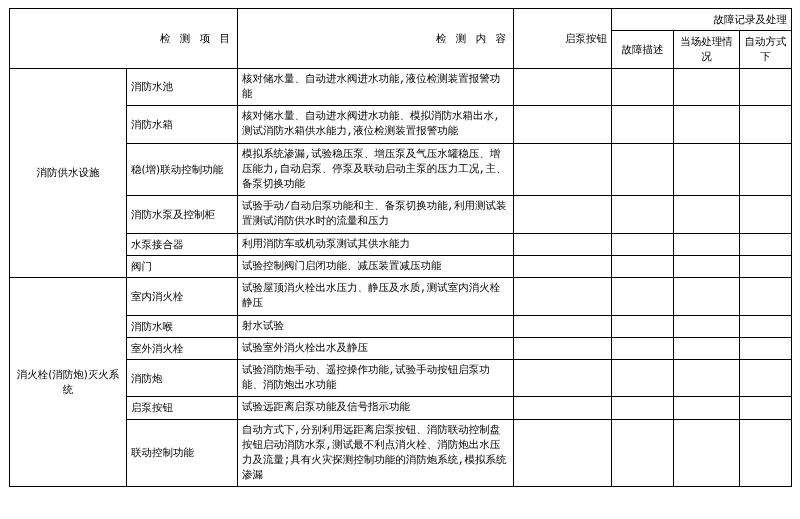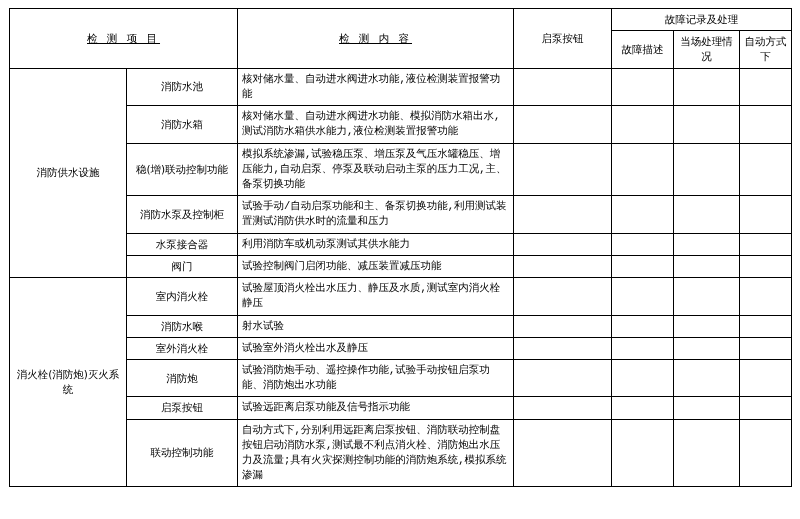--- a/index.html
+++ b/index.html
@@ -30,46 +30,45 @@
   table.insp td, table.insp th {
     border: 1px solid #000;
     padding: 3px 4px;
     font-weight: normal;
     font-size: 10.5px;
     line-height: 1.45;
     vertical-align: middle;
     word-break: break-all;
   }
   .hdr td {
-    text-align: center;
+    text-align: right;
     font-size: 11px;
     padding: 5px 2px;
   }
   .hdr .spaced {
     letter-spacing: 3px;
-    text-decoration: underline;
   }
   .sub-hdr td {
     text-align: center;
     font-size: 10px;
     padding: 4px 1px;
   }
   .col-group {
     text-align: center;
     vertical-align: middle;
   }
   .cell-cat {
     text-align: center;
     vertical-align: middle;
     font-size: 10.5px;
     line-height: 1.5;
     padding: 3px 3px;
   }
   .cell-item {
-    text-align: center;
+    text-align: left;
     vertical-align: middle;
     padding-left: 12px;
     font-size: 10.5px;
   }
   .cell-content {
     text-align: left;
     vertical-align: middle;
     padding-left: 6px;
     padding-right: 4px;
     font-size: 10.5px;

